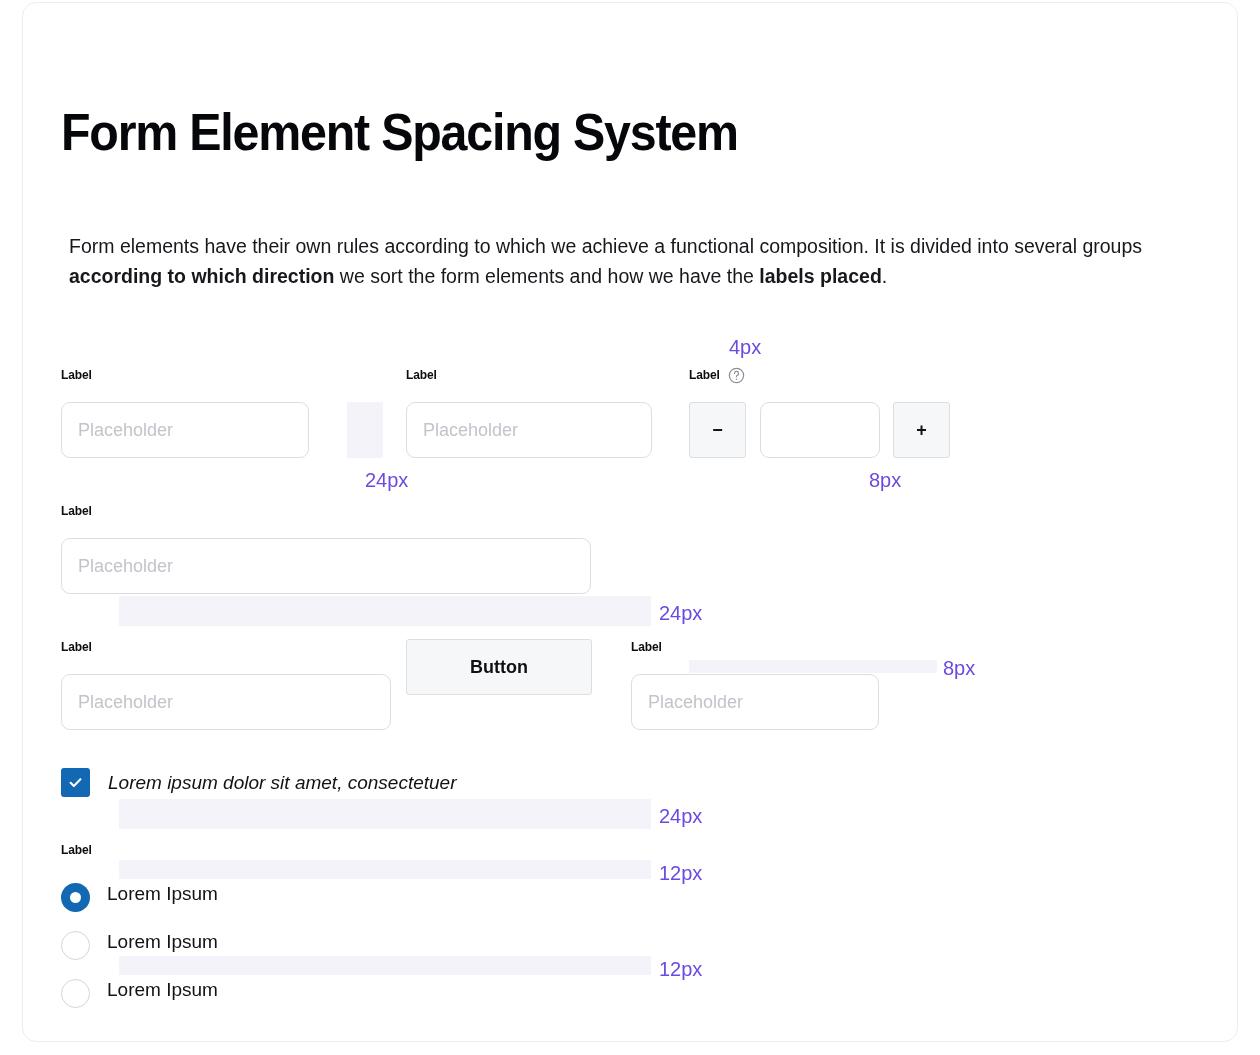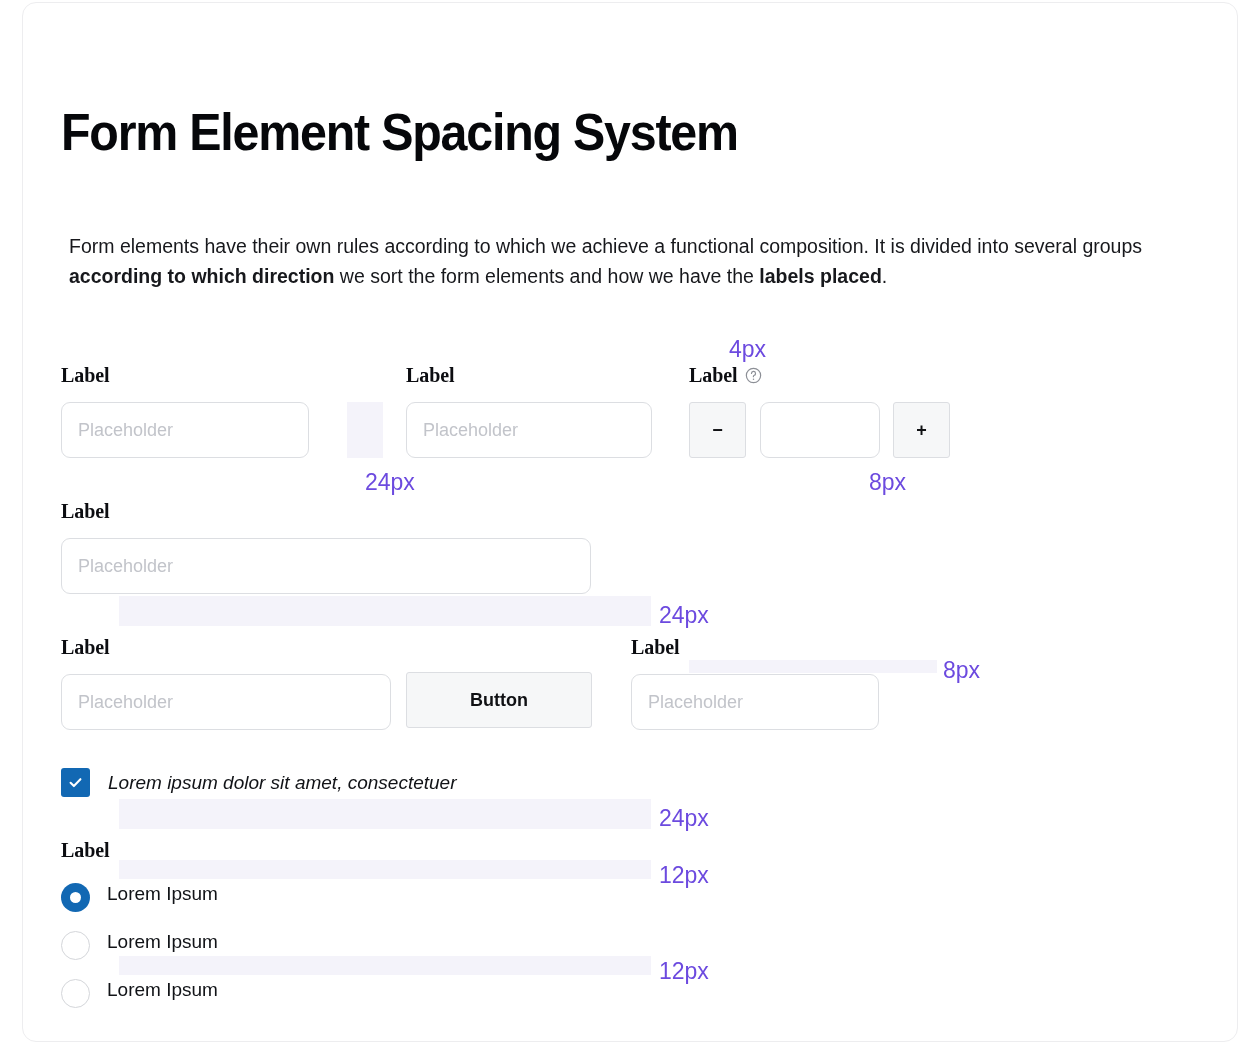--- a/index.html
+++ b/index.html
@@ -37,27 +37,26 @@
     position:absolute; left:8px; top:208px;
     width:1082px;
     font-size:19.5px;
     line-height:30px;
     color:#17181c;
   }
   .intro b{ font-weight:bold; }
 
   
   .lbl{
-    font-size:20px;
+    font-size:12px;
     font-weight:bold;
     color:#0c0d11;
     letter-spacing:-.1px;
     line-height:20px;
     white-space:nowrap;
-    font-family:Liberation Serif, serif;
   }
   .field{
     background:#ffffff;
     border:1px solid #dcdee2;
     border-radius:9px;
     display:flex;
     align-items:center;
     padding:0 16px;
     font-size:18px;
     color:#c2c4ca;
@@ -72,21 +71,21 @@
     justify-content:center;
     font-size:18px;
     font-weight:bold;
     color:#101114;
     height:56px;
   }
   .note{
     position:absolute;
     color:#6c4 adf;
     color:#6c4adf;
-    font-size:23px;
+    font-size:20px;
     font-weight:500;
     white-space:nowrap;
   }
   .gap{
     position:absolute;
     background:#f4f3fa;
   }
 
   
   .r1-a-label{ position:absolute; left:0;   top:362px; }
@@ -107,21 +106,21 @@
 
   
   .fw-label  { position:absolute; left:0; top:498px; }
   .fw-field  { position:absolute; left:0; top:535px; width:530px; }
   .fw-gap    { left:58px; top:593px; width:532px; height:30px; }
   .fw-note   { left:598px; top:599px; }
 
   
   .ib-label  { position:absolute; left:0;   top:634px; }
   .ib-field  { position:absolute; left:0;   top:671px; width:330px; }
-  .ib-btn    { position:absolute; left:345px; top:669px; width:186px; }
+  .ib-btn    { position:absolute; left:345px; top:636px; width:186px; }
 
   
   .rc-label  { position:absolute; left:570px; top:634px; }
   .rc-gap    { left:628px; top:657px; width:248px; height:13px; }
   .rc-note   { left:882px; top:654px; }
   .rc-field  { position:absolute; left:570px; top:671px; width:248px; }
 
   
   .cb-row{ position:absolute; left:0; top:765px; display:flex; align-items:center; gap:18px;font-style:italic; }
   .cb-box{

